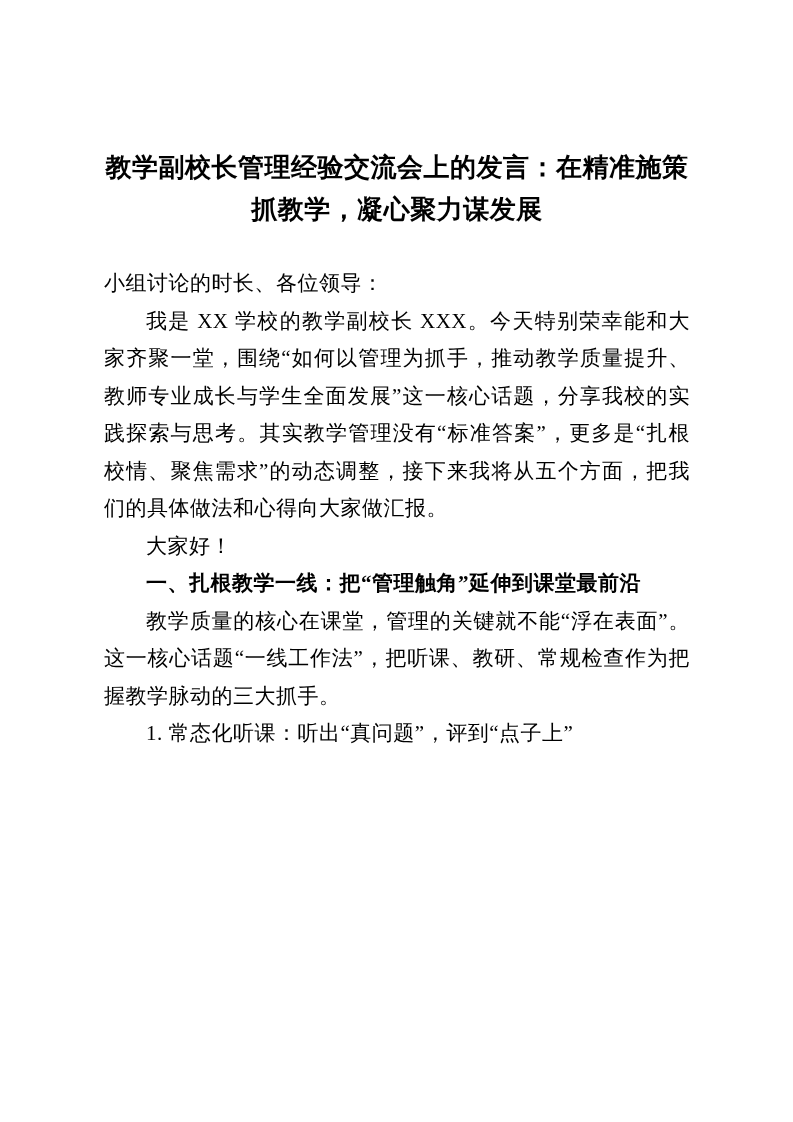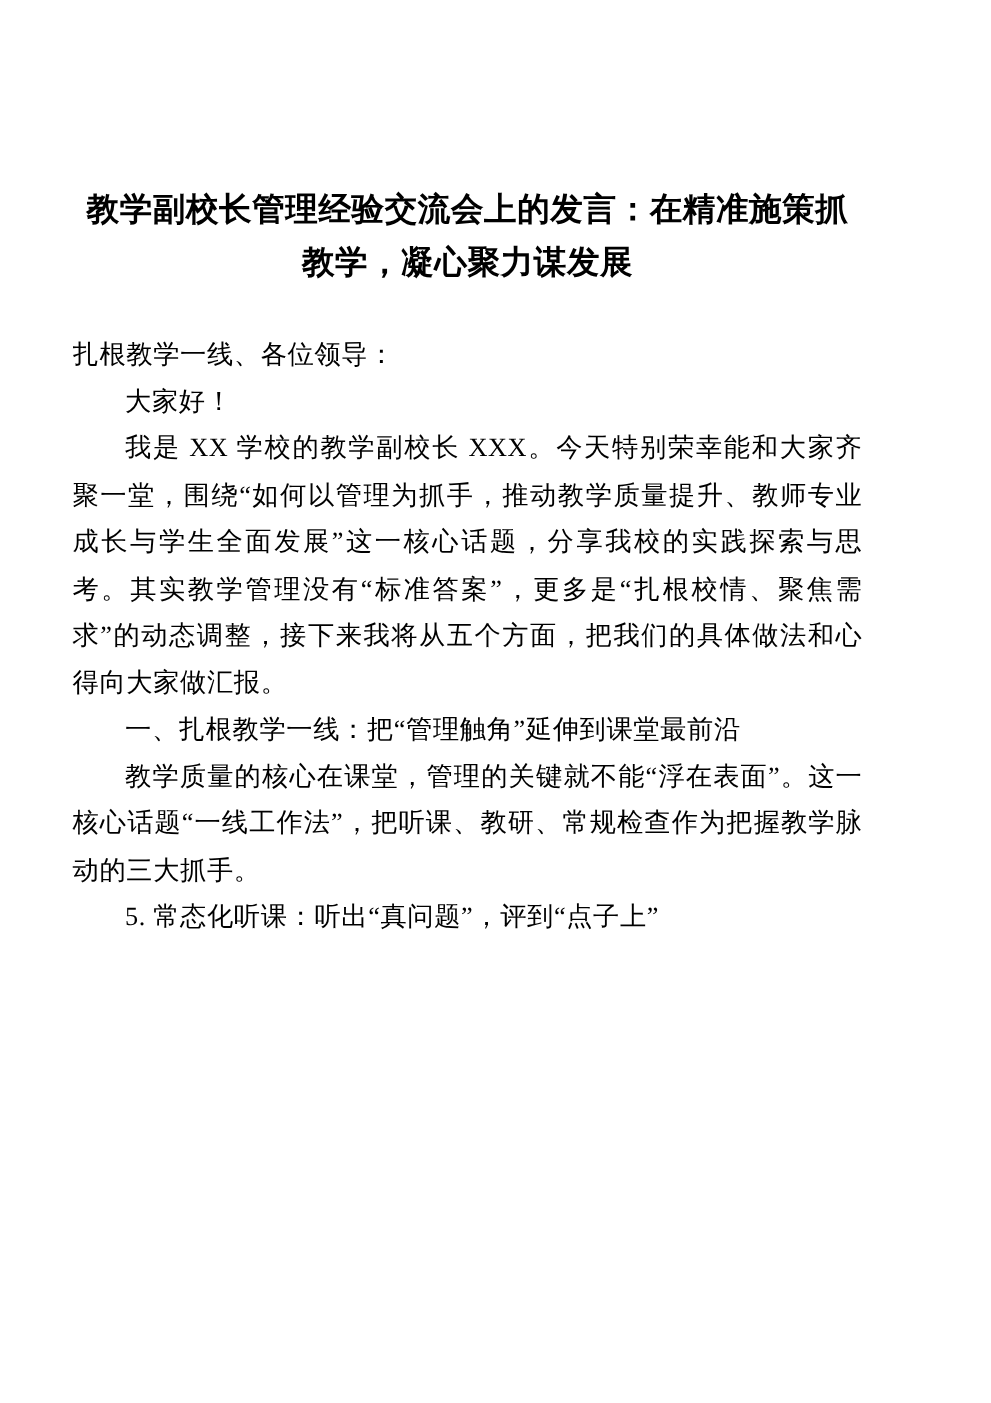--- a/index.html
+++ b/index.html
@@ -8,46 +8,46 @@
     width: 793px;
     height: 1122px;
     overflow: hidden;
     font-family: "Liberation Serif", "DejaVu Serif", serif;
     color: #000000;
   }
   .doc-page {
     width: 793px;
     height: 1122px;
     background: #ffffff;
-    padding: 147px 103px 40px 58px;
+    padding: 147px 103px 40px 104px;
     overflow: hidden;
   }
   .doc-title {
     font-size: 26px;
     font-weight: 700;
     line-height: 42px;
     text-align: center;
     letter-spacing: 0.5px;
     margin-bottom: 34px;
   }
   .doc-body p {
     font-size: 21px;
     line-height: 37.5px;
     text-align: justify;
     letter-spacing: 0.5px;
   }
   .doc-body p.indent { text-indent: 2em; }
-  .doc-body p.bold { font-weight: 400; }
+  .doc-body p.bold { font-weight: 700; }
 </style>
 </head>
 <body>
 
 <div class="doc-page">
   <h1 class="doc-title">教学副校长管理经验交流会上的发言：在精准施策抓教学，凝心聚力谋发展</h1>
   <div class="doc-body" id="paragraphs">
-      <p class="">扎根教学一线、各位领导：</p>
+      <p class="">小组讨论的时长、各位领导：</p>
+      <p class="indent">我是 XX 学校的教学副校长 XXX。今天特别荣幸能和大家齐聚一堂，围绕“如何以管理为抓手，推动教学质量提升、教师专业成长与学生全面发展”这一核心话题，分享我校的实践探索与思考。其实教学管理没有“标准答案”，更多是“扎根校情、聚焦需求”的动态调整，接下来我将从五个方面，把我们的具体做法和心得向大家做汇报。</p>
       <p class="indent">大家好！</p>
-      <p class="indent">我是 XX 学校的教学副校长 XXX。今天特别荣幸能和大家齐聚一堂，围绕“如何以管理为抓手，推动教学质量提升、教师专业成长与学生全面发展”这一核心话题，分享我校的实践探索与思考。其实教学管理没有“标准答案”，更多是“扎根校情、聚焦需求”的动态调整，接下来我将从五个方面，把我们的具体做法和心得向大家做汇报。</p>
       <p class="indent bold">一、扎根教学一线：把“管理触角”延伸到课堂最前沿</p>
       <p class="indent">教学质量的核心在课堂，管理的关键就不能“浮在表面”。这一核心话题“一线工作法”，把听课、教研、常规检查作为把握教学脉动的三大抓手。</p>
-      <p class="indent">5. 常态化听课：听出“真问题”，评到“点子上”</p>
+      <p class="indent">1. 常态化听课：听出“真问题”，评到“点子上”</p>
     </div>
 </div>
 
 </body></html>

